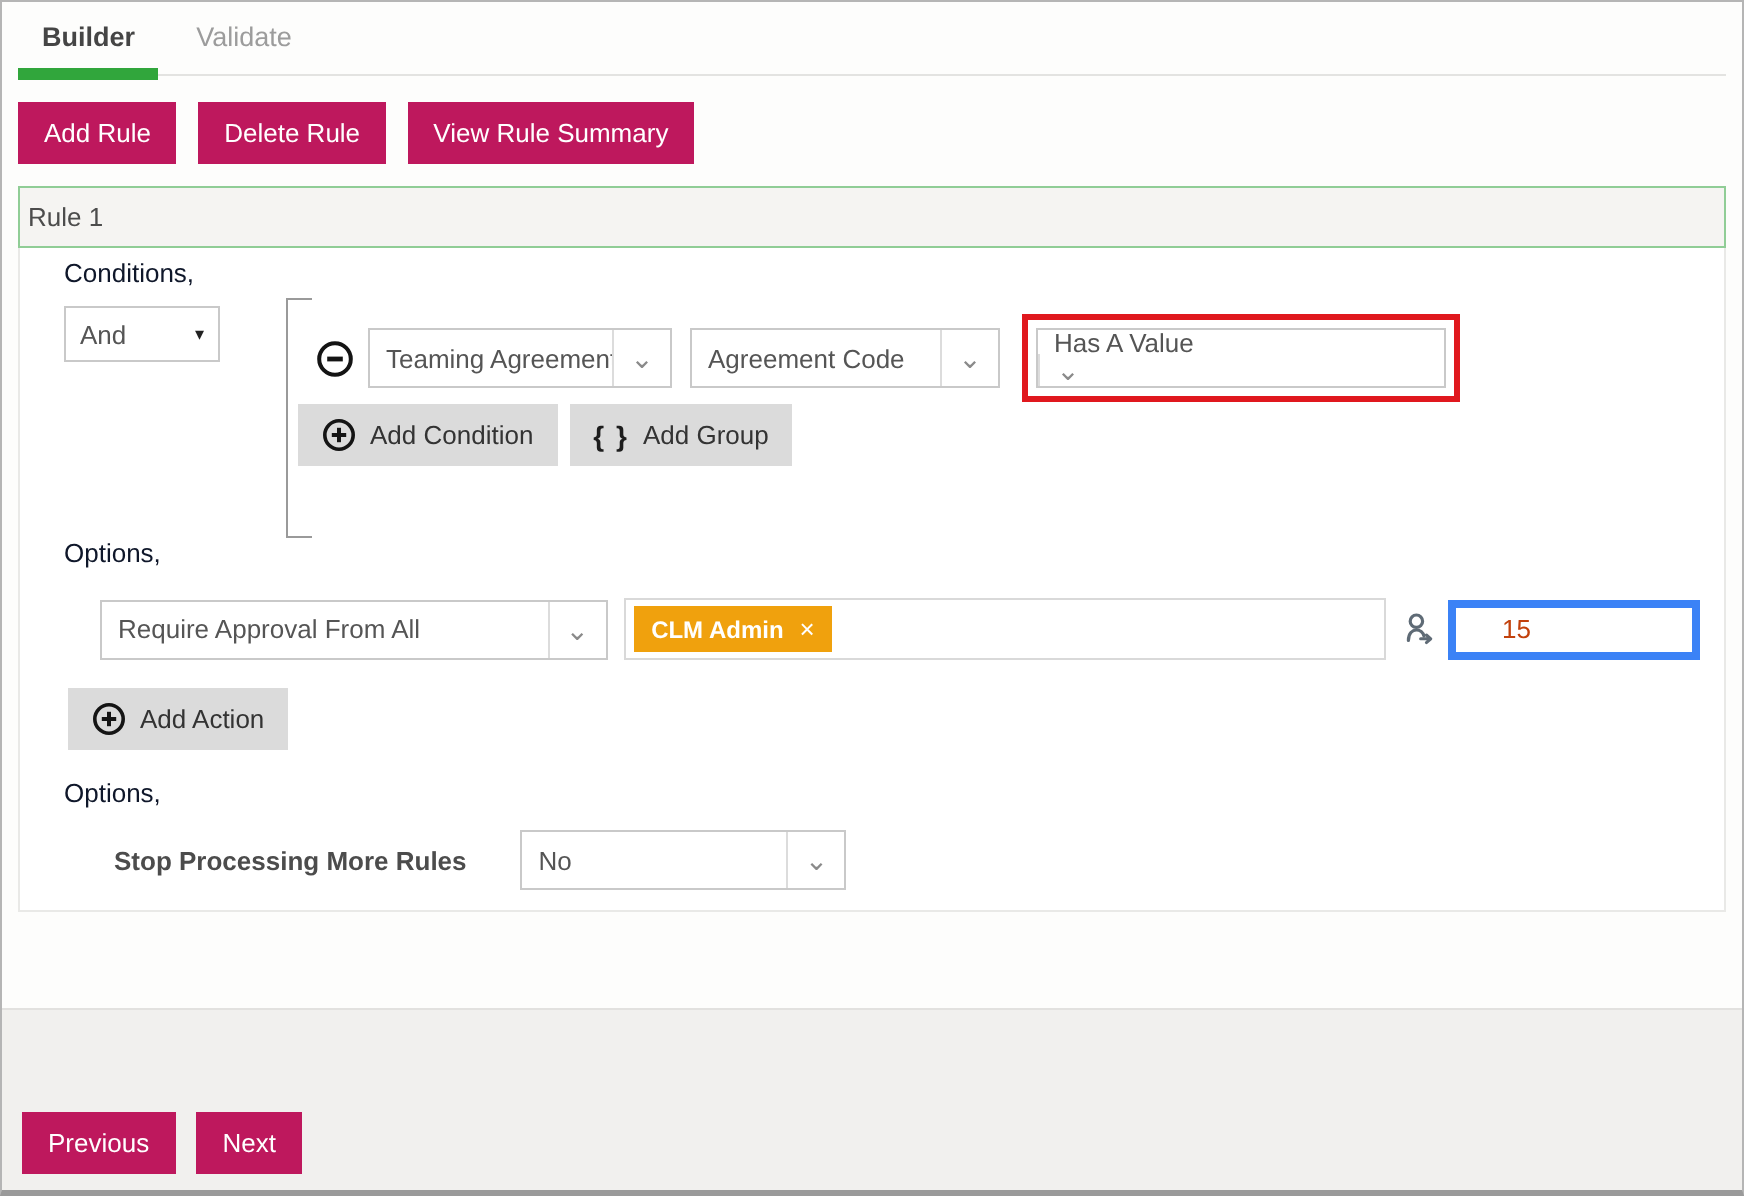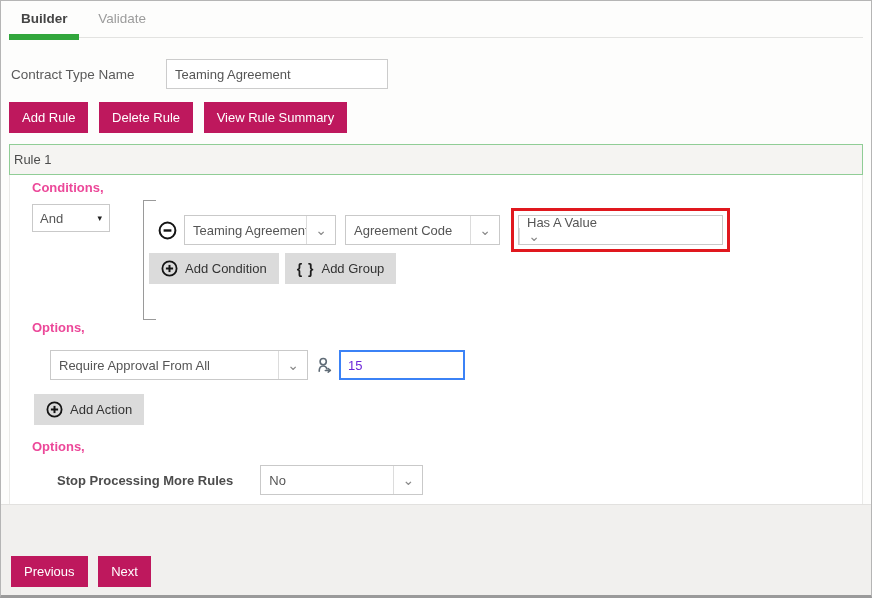--- a/index.html
+++ b/index.html
@@ -31,21 +31,21 @@
     font-size:13px;cursor:pointer;margin-right:7px;}
   .toolbar{margin:13px 8px 0;}
 
   
   .rule{margin:11px 8px 0;}
   .rule-header{height:31px;line-height:29px;border:1px solid #90cd96;background:#f5f4f2;
     padding-left:4px;color:#4c4c4c;}
   .rule-body{border:1px solid #e9e9e7;border-top:none;background:#fff;
     padding:5px 12px 0 22px;height:332px;}
 
-  .section-label{font-weight:700;color:#ec4899;height:16px;line-height:16px;}
+  .section-label{font-weight:400;color:#0f172a;height:16px;line-height:16px;}
 
   
   .cond-layout{display:flex;align-items:flex-start;margin-top:4px;height:120px;}
   .select-native{width:78px;height:28px;margin-top:4px;border:1px solid #c9c9c9;background:#fff;
     display:flex;align-items:center;justify-content:space-between;padding:0 7px;cursor:pointer;}
   .select-native .caret{font-size:9px;color:#222;}
   .bracket{width:13px;height:120px;margin-left:33px;border:1px solid #9a9a9a;border-right:none;}
   .cond-main{margin-left:2px;padding-top:15px;}
   .cond-row{display:flex;align-items:center;}
   .icon-btn{display:inline-flex;align-items:center;cursor:pointer;background:none;border:none;padding:0;}
@@ -71,22 +71,22 @@
 
   
   .actions-label{margin-top:0;}
   .action-row{display:flex;align-items:center;margin:14px 0 0 18px;}
   .tag-box{width:388px;height:31px;border:1px solid #d9d9d9;background:#fff;margin-left:8px;
     display:flex;align-items:center;padding:0 4px;}
   .tag{display:inline-flex;align-items:center;gap:8px;height:23px;padding:0 9px;
     background:#f0a10d;color:#fff;font-size:12px;font-weight:700;}
   .tag-x{cursor:pointer;font-weight:400;font-size:13px;line-height:1;}
   .assign-ic{margin:0 6px 0 8px;display:inline-flex;cursor:pointer;}
-  .num-input{width:126px;height:30px;border:2px solid #3b82f6;padding:0 7px;font-size:13px;
-    color:#6d28d9;outline:none;}
+  .num-input{width:126px;height:30px;border:4px solid #3b82f6;padding:0 23px;font-size:13px;
+    color:#c2410c;outline:none;}
 
   .add-action{margin:14px 0 0 2px;}
 
   
   .options-label{margin-top:14px;}
   .options-row{display:flex;align-items:center;margin:10px 0 0 25px;}
   .stop-label{font-weight:700;color:#4c4c4c;margin-right:27px;}
 
   
   .footer{position:absolute;left:0;right:0;bottom:0;height:91px;background:#f1f0ee;
@@ -97,24 +97,20 @@
 <body>
 
 <div class="window">
 
   <div class="tabbar">
     <span class="tab active">Builder</span>
     <span class="tab inactive">Validate</span>
     <div class="tab-underline"></div>
   </div>
 
-  <div class="field-row">
-    <label>Contract Type Name</label>
-    <input class="text-input" type="text" value="Teaming Agreement" style="">
-  </div>
 
   <div class="toolbar">
     <button class="btn-orange">Add Rule</button>
     <button class="btn-orange">Delete Rule</button>
     <button class="btn-orange">View Rule Summary</button>
   </div>
 
   <div class="rule">
     <div class="rule-header">Rule 1</div>
 
@@ -176,20 +172,26 @@
       </div>
 
       <div class="section-label actions-label">Options,</div>
 
       <div class="action-row">
         <div class="dd dd-action">
           <span class="dd-text">Require Approval From All</span>
           <span class="dd-arrow">⌄</span>
         </div>
 
+        <div class="tag-box">
+          <span class="tag">
+            <span>CLM Admin</span>
+            <span class="tag-x">×</span>
+          </span>
+        </div>
 
         <span class="assign-ic">
           <svg width="17" height="17" viewBox="0 0 17 17">
             <circle cx="7.2" cy="4.6" r="3.1" fill="none" stroke="#5f6b76" stroke-width="1.6"></circle>
             <path d="M3.2 14.2 C3.2 10.6 5.2 9 7.2 9 C8.9 9 10.4 10 11 12" fill="none" stroke="#5f6b76" stroke-width="1.6" stroke-linecap="round"></path>
             <path d="M9.3 13.4 H14.2 M12.2 11.5 L14.4 13.4 L12.2 15.3" fill="none" stroke="#5f6b76" stroke-width="1.5" stroke-linecap="round" stroke-linejoin="round"></path>
           </svg>
         </span>
 
         <input class="num-input" type="text" value="15" style="">

